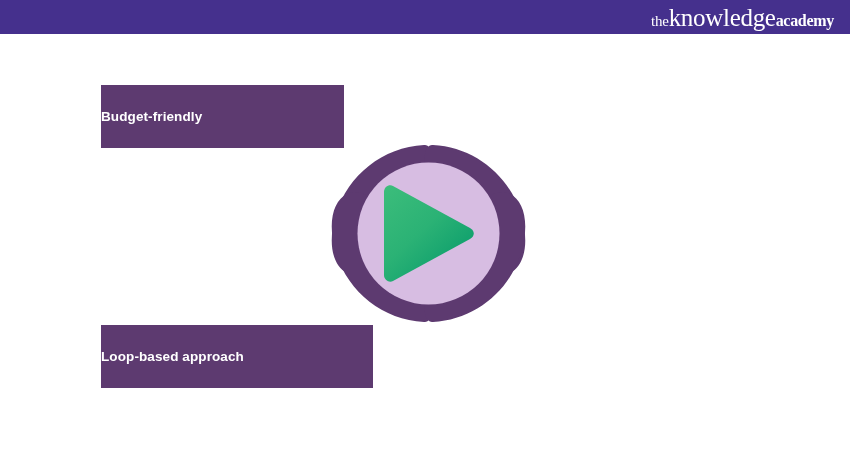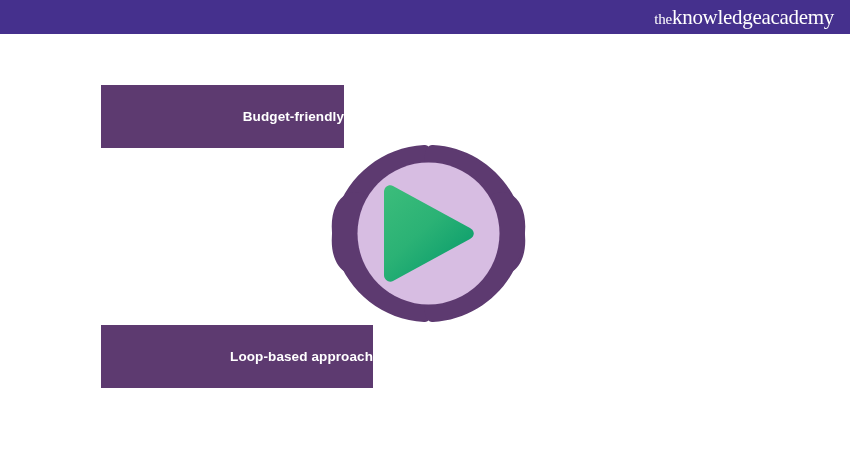--- a/index.html
+++ b/index.html
@@ -33,46 +33,46 @@
     color: #ffffff;
     white-space: nowrap;
     font-family: "Liberation Serif", serif;
     line-height: 1;
   }
   .brand-the {
     font-size: 15px;
     letter-spacing: -0.2px;
   }
   .brand-knowledge {
-    font-size: 21px;
+    font-size: 25px;
     letter-spacing: -0.3px;
   }
   .brand-academy {
-    font-size: 21px;
-    font-weight: normal;
+    font-size: 16px;
+    font-weight: bold;
     letter-spacing: -0.3px;
   }
 
   
   .canvas {
     position: absolute;
     left: 0;
     top: 34px;
     width: 850px;
     height: 416px;
     background: #ffffff;
   }
 
   
   .feature-box {
     position: absolute;
     background: #5d3a70;
     display: flex;
     align-items: center;
-    justify-content: flex-end;
+    justify-content: flex-start;
     box-sizing: border-box;
   }
   .feature-box-label {
     color: #ffffff;
     font-size: 13.5px;
     font-weight: bold;
     letter-spacing: 0.1px;
     text-align: center;
     font-family: "Liberation Sans", sans-serif;
   }

